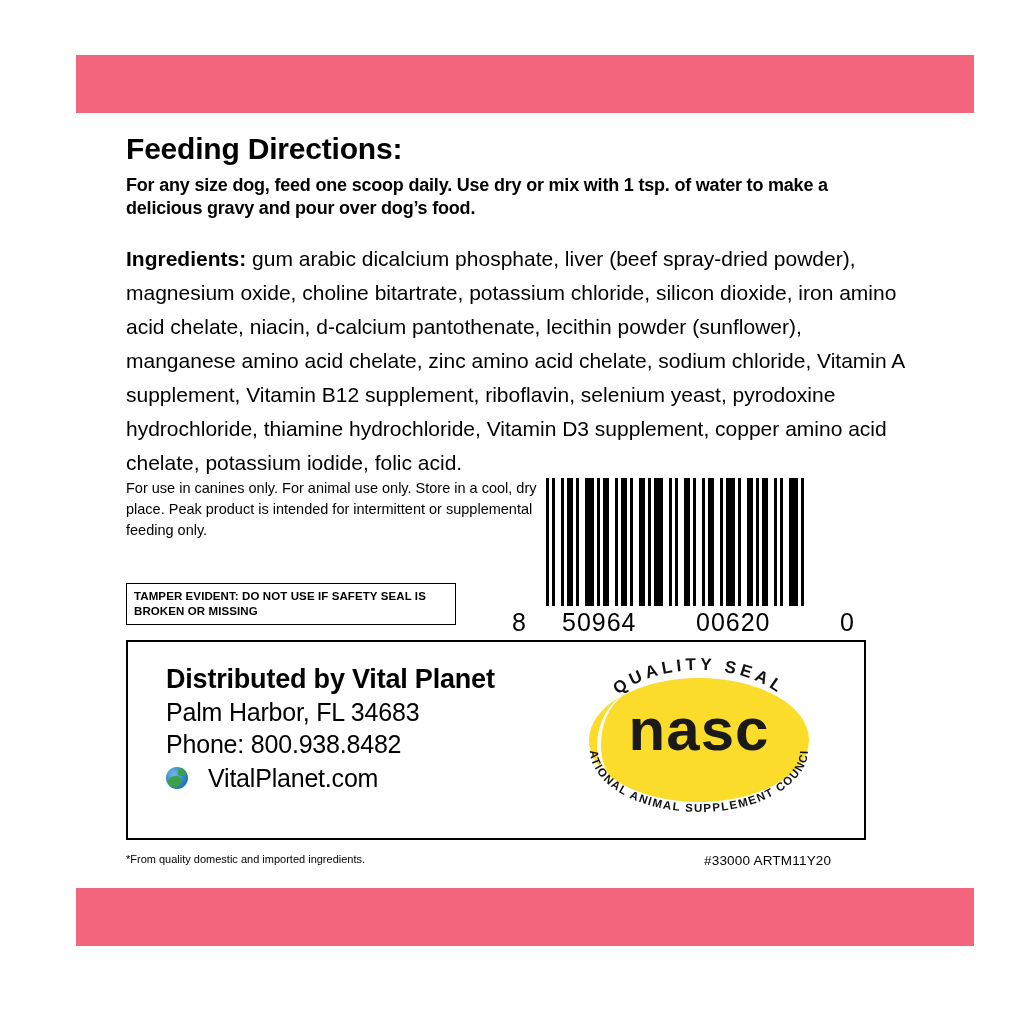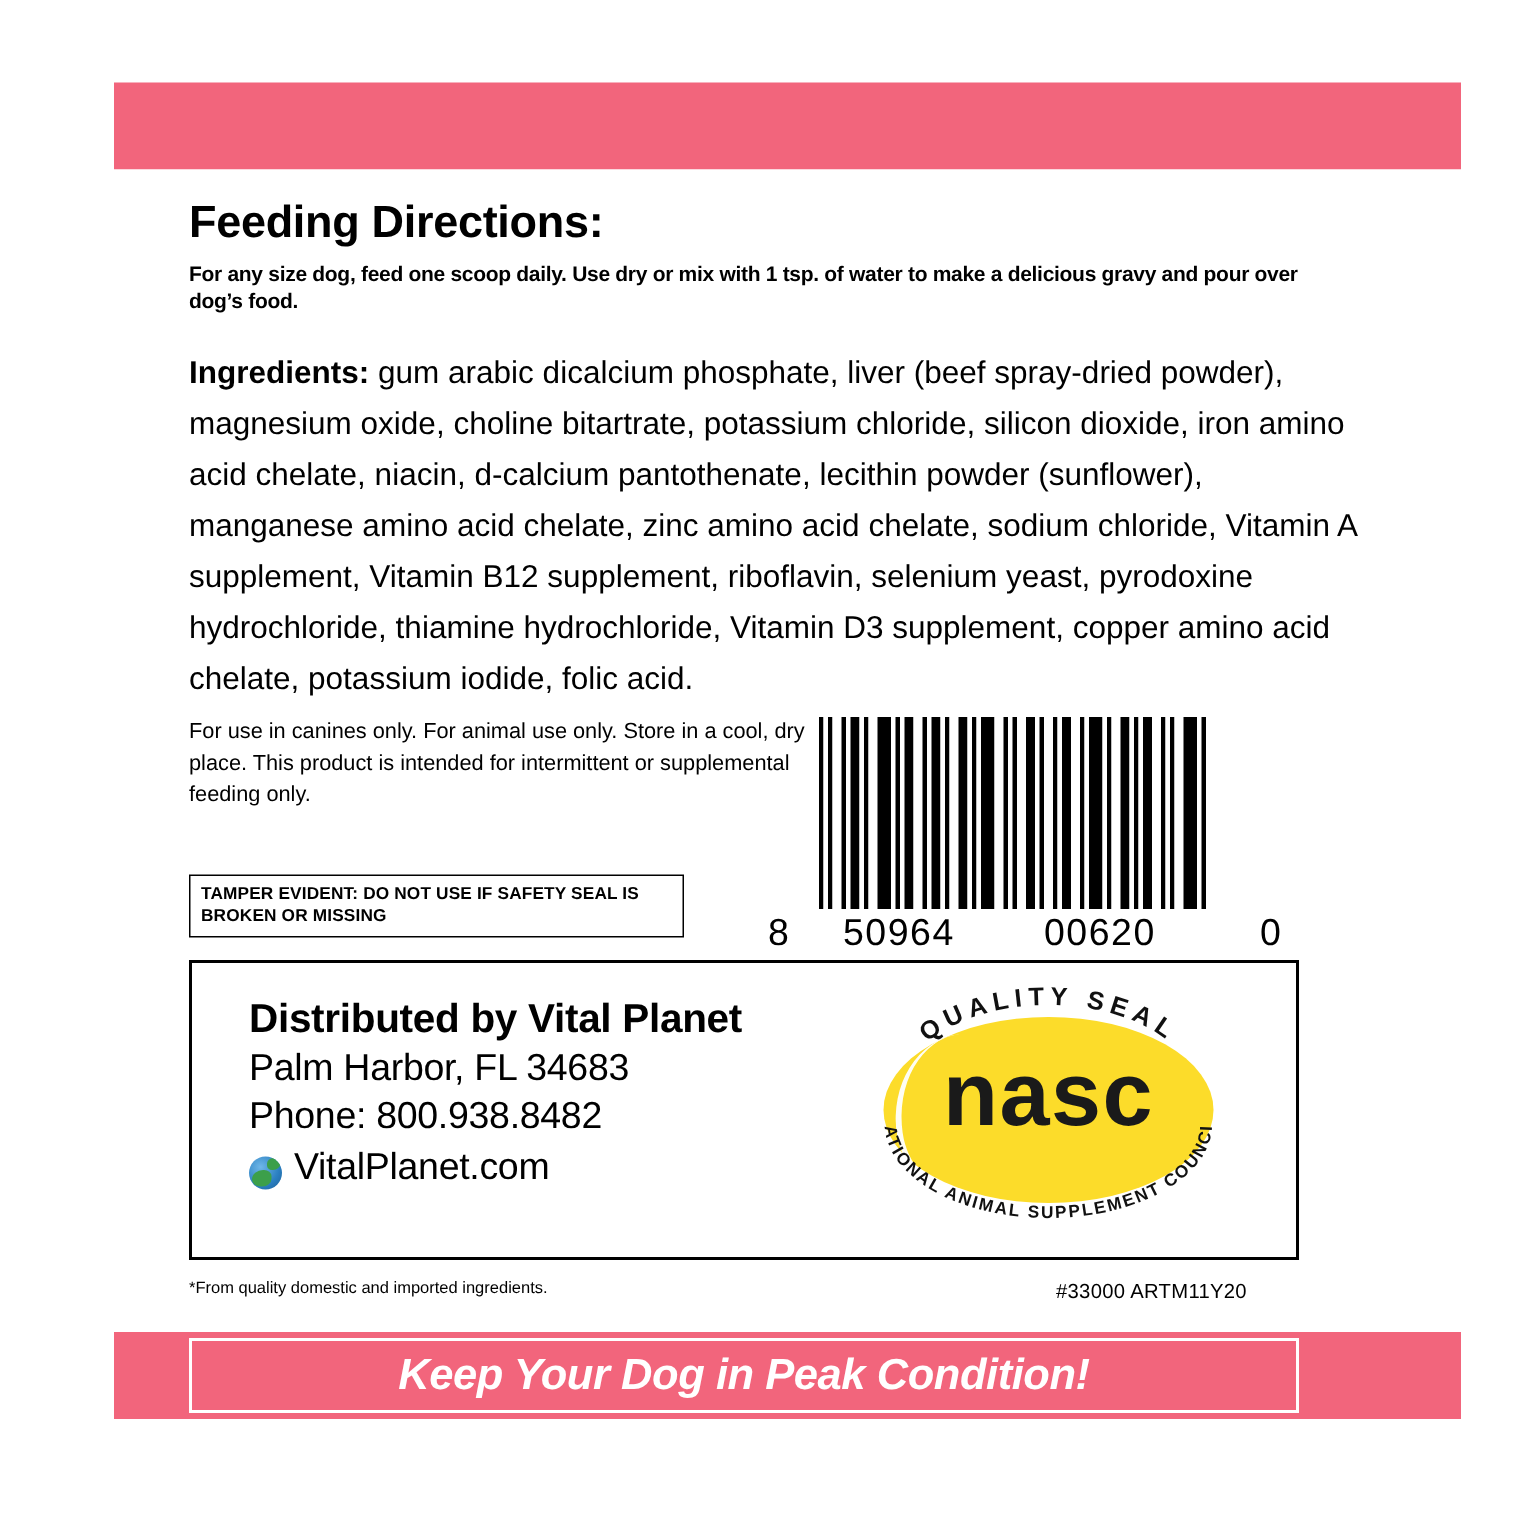--- a/index.html
+++ b/index.html
@@ -49,21 +49,21 @@
   }
 
   h1.fd-title {
     font-size: 30px;
     font-weight: bold;
     margin: 0 0 8px 0;
     color: #000;
     letter-spacing: -0.2px;
   }
   .fd-sub {
-    font-size: 14px;
+    font-size: 18px;
     font-weight: bold;
     line-height: 1.27;
     margin: 0 0 22px 0;
     color: #000;
     letter-spacing: -0.2px;
     max-width: 760px;
   }
   .ingredients {
     font-size: 21px;
     line-height: 1.62;
@@ -153,22 +153,22 @@
     line-height: 1.22;
     letter-spacing: -0.2px;
   }
   .dist-line {
     font-size: 25px;
     line-height: 1.3;
     letter-spacing: -0.2px;
   }
   .web-row {
     display: flex;
-    align-items: flex-end;
-    gap: 8px;
+    align-items: center;
+    gap: 20px;
     margin-top: 3px;
   }
   .globe {
     width: 22px;
     height: 22px;
     border-radius: 50%;
     background: radial-gradient(circle at 35% 32%, #6fb7e8 0%, #2a7fc1 60%, #1d5f96 100%);
     position: relative;
     overflow: hidden;
     flex: 0 0 auto;
@@ -312,21 +312,21 @@
 
   <div class="top-band"></div>
   <div class="body-area"></div>
 
   <div class="content">
     <h1 class="fd-title">Feeding Directions:</h1>
     <p class="fd-sub">For any size dog, feed one scoop daily. Use dry or mix with 1 tsp. of water to make a delicious gravy and pour over dog’s food.</p>
     <p class="ingredients"><b>Ingredients:</b><span> gum arabic dicalcium phosphate, liver (beef spray-dried powder), magnesium oxide, choline bitartrate, potassium chloride, silicon dioxide, iron amino acid chelate, niacin, d-calcium pantothenate, lecithin powder (sunflower), manganese amino acid chelate, zinc amino acid chelate, sodium chloride, Vitamin A supplement, Vitamin B12 supplement, riboflavin, selenium yeast, pyrodoxine hydrochloride, thiamine hydrochloride, Vitamin D3 supplement, copper amino acid chelate, potassium iodide, folic acid.</span></p>
   </div>
 
-  <div class="use-note">For use in canines only. For animal use only. Store in a cool, dry place. This product is intended for intermittent or supplemental feeding only.</div>
+  <div class="use-note">For use in canines only. For animal use only. Store in a cool, dry place. Peak product is intended for intermittent or supplemental feeding only.</div>
 
   <div class="tamper">TAMPER EVIDENT: DO NOT USE IF SAFETY SEAL IS BROKEN OR MISSING</div>
 
   <div class="barcode-wrap">
     <div class="barcode">
       <span style="width:3px"></span>
         <span style="width:3px;background:#fff"></span>
       <span style="width:3px"></span>
         <span style="width:6px;background:#fff"></span>
       <span style="width:3px"></span>
@@ -419,17 +419,14 @@
       <text font-size="11.5" letter-spacing="1.4">
         <textPath href="#arcBot" startOffset="50%" text-anchor="middle">NATIONAL ANIMAL SUPPLEMENT COUNCIL</textPath>
       </text>
     </svg>
   </div>
 
   <div class="footnote">*From quality domestic and imported ingredients.</div>
   <div class="code">#33000   ARTM11Y20</div>
 
   <div class="bottom-band"></div>
-  <div class="bottom-inner">
-    <span class="slogan">Keep Your Dog in Peak Condition!</span>
-  </div>
   <div class="white-strip"></div>
 </div>
 
 </body></html>

